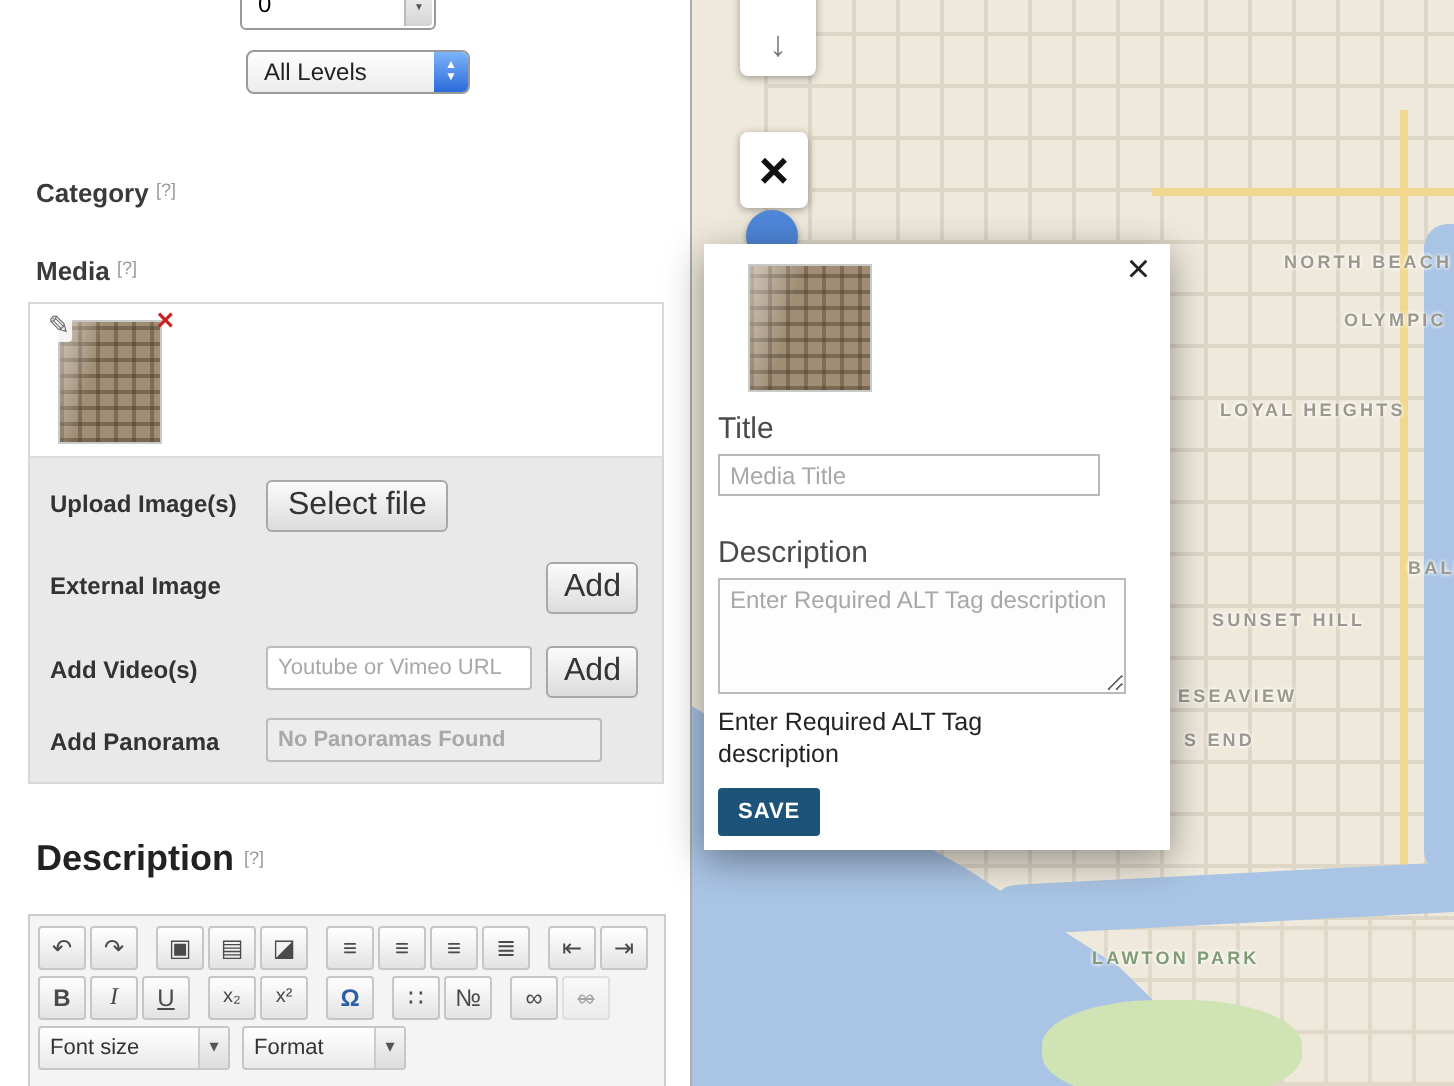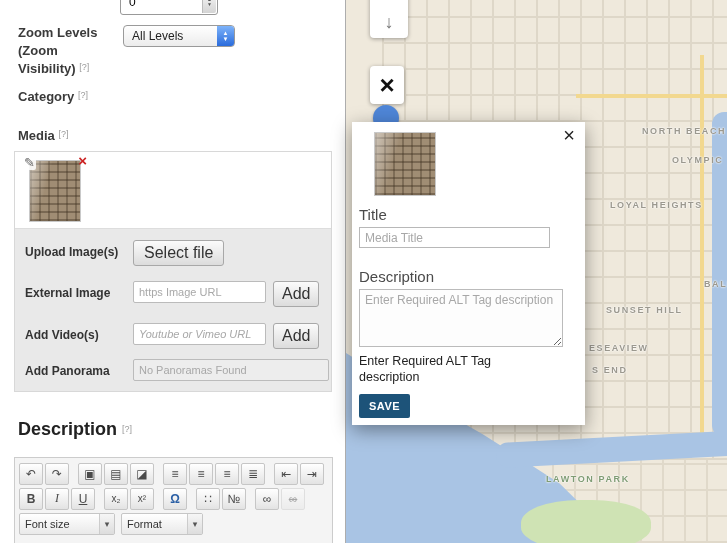--- a/index.html
+++ b/index.html
@@ -39,22 +39,22 @@
   .mrow-label{position:absolute;left:10px;font-size:12px;font-weight:bold;color:#333;}
   .r1{top:93px;}.r2{top:134px;}.r3{top:176px;}.r4{top:212px;}
   .btn{background:linear-gradient(#fbfbfb,#dcdcdc);border:1px solid #a8a8a8;border-radius:3px;font-size:16px;color:#333;
        padding:3px 10px;position:absolute;cursor:pointer;}
   .select-file{left:118px;top:88px;}
   .add1{left:258px;top:129px;padding:3px 8px;}
   .add2{left:258px;top:171px;padding:3px 8px;}
   .tinput{position:absolute;border:1px solid #bbb;height:22px;box-sizing:border-box;font-size:11px;padding:0 5px;color:#333;
           background:#fff;border-radius:2px;}
   .ext{left:118px;top:129px;width:133px;}
-  .vid{left:118px;top:171px;width:133px;font-style:italic;}
-  .pan{left:118px;top:207px;width:196px;background:#ededed;}
+  .vid{left:118px;top:171px;width:133px;}
+  .pan{left:118px;top:207px;width:168px;background:#ededed;font-weight:bold;}
   ::placeholder{color:#a8a8a8;opacity:1;}
   .desc-head{position:absolute;left:18px;top:419px;font-size:18px;font-weight:bold;color:#222;}
   .editor{position:absolute;left:14px;top:457px;width:319px;height:90px;background:#f4f4f4;border:1px solid #ccc;
           padding:3px 2px;box-sizing:border-box;}
   .tb-row{display:flex;align-items:center;height:25px;padding-left:2px;}
   .tb{width:22px;height:20px;display:flex;align-items:center;justify-content:center;border:1px solid #c6c6c6;
       background:linear-gradient(#ffffff,#e3e3e3);border-radius:2px;margin-right:2px;font-size:12px;color:#4a4a4a;cursor:pointer;}
   .gs{margin-left:7px;}
   .tb.b{font-weight:bold;}
   .tb.i{font-style:italic;font-family:"Liberation Serif",serif;}
@@ -124,24 +124,20 @@
   <div class="panel">
 
     <div class="num-input">
       <input value="0" style="">
       <span class="stepper">
         <i>▲</i>
         <i>▼</i>
       </span>
     </div>
 
-    <div class="flabel zoomlbl">
-      <span>Zoom Levels (Zoom Visibility)</span>
-      <span class="help">[?]</span>
-    </div>
 
     <div class="mac-select">
       <span class="sel-text">All Levels</span>
       <span class="sel-arrows">
         <i>▲</i>
         <i>▼</i>
       </span>
     </div>
 
     <div class="flabel cat-label">
@@ -158,21 +154,20 @@
       <div class="thumb left-thumb">
         <span class="edit-badge">✎</span>
         <span class="del-x">×</span>
       </div>
       <div class="media-gray"></div>
 
       <div class="mrow-label r1">Upload Image(s)</div>
       <button class="btn select-file">Select file</button>
 
       <div class="mrow-label r2">External Image</div>
-      <input class="tinput ext" placeholder="https Image URL" style="">
       <button class="btn add1">Add</button>
 
       <div class="mrow-label r3">Add Video(s)</div>
       <input class="tinput vid" placeholder="Youtube or Vimeo URL" style="">
       <button class="btn add2">Add</button>
 
       <div class="mrow-label r4">Add Panorama</div>
       <input class="tinput pan" disabled="" placeholder="No Panoramas Found" style="">
     </div>
 

